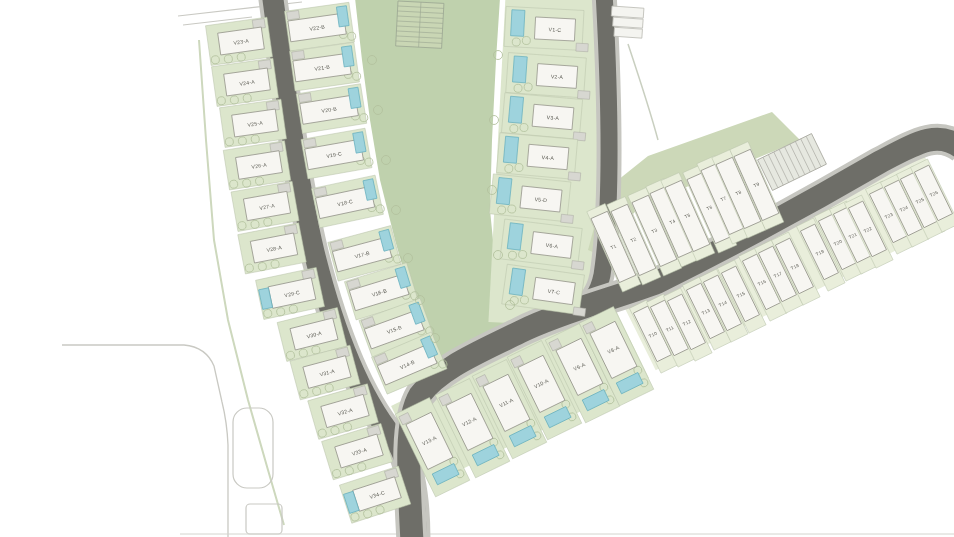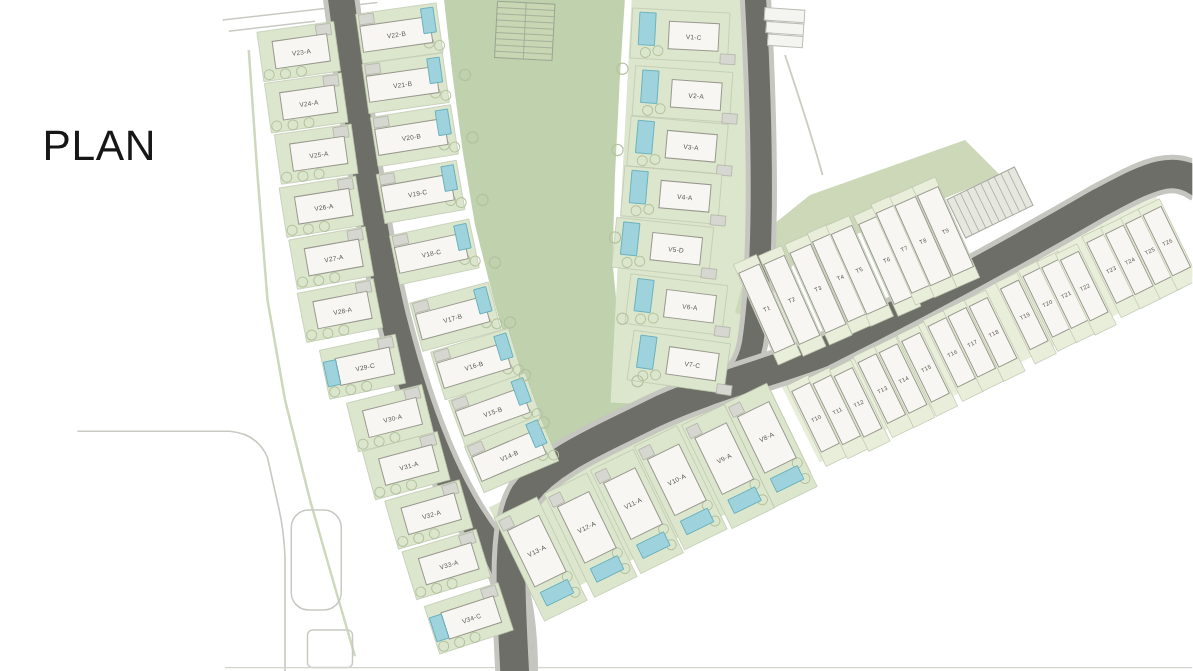--- a/index.html
+++ b/index.html
@@ -534,15 +534,14 @@
         <circle cx="435" cy="338" r="4.5" fill="none" stroke="#b3c29e" stroke-width="0.9"></circle>
         <circle cx="498" cy="55" r="4.5" fill="none" stroke="#b3c29e" stroke-width="0.9"></circle>
         <circle cx="494" cy="120" r="4.5" fill="none" stroke="#b3c29e" stroke-width="0.9"></circle>
         <circle cx="492" cy="190" r="4.5" fill="none" stroke="#b3c29e" stroke-width="0.9"></circle>
         <circle cx="498" cy="255" r="4.5" fill="none" stroke="#b3c29e" stroke-width="0.9"></circle>
         <circle cx="510" cy="305" r="4.5" fill="none" stroke="#b3c29e" stroke-width="0.9"></circle>
       </g>
   </svg>
 
   <div class="title">
-    <span>PLAN</span>
   </div>
 </div>
 
 </body></html>

